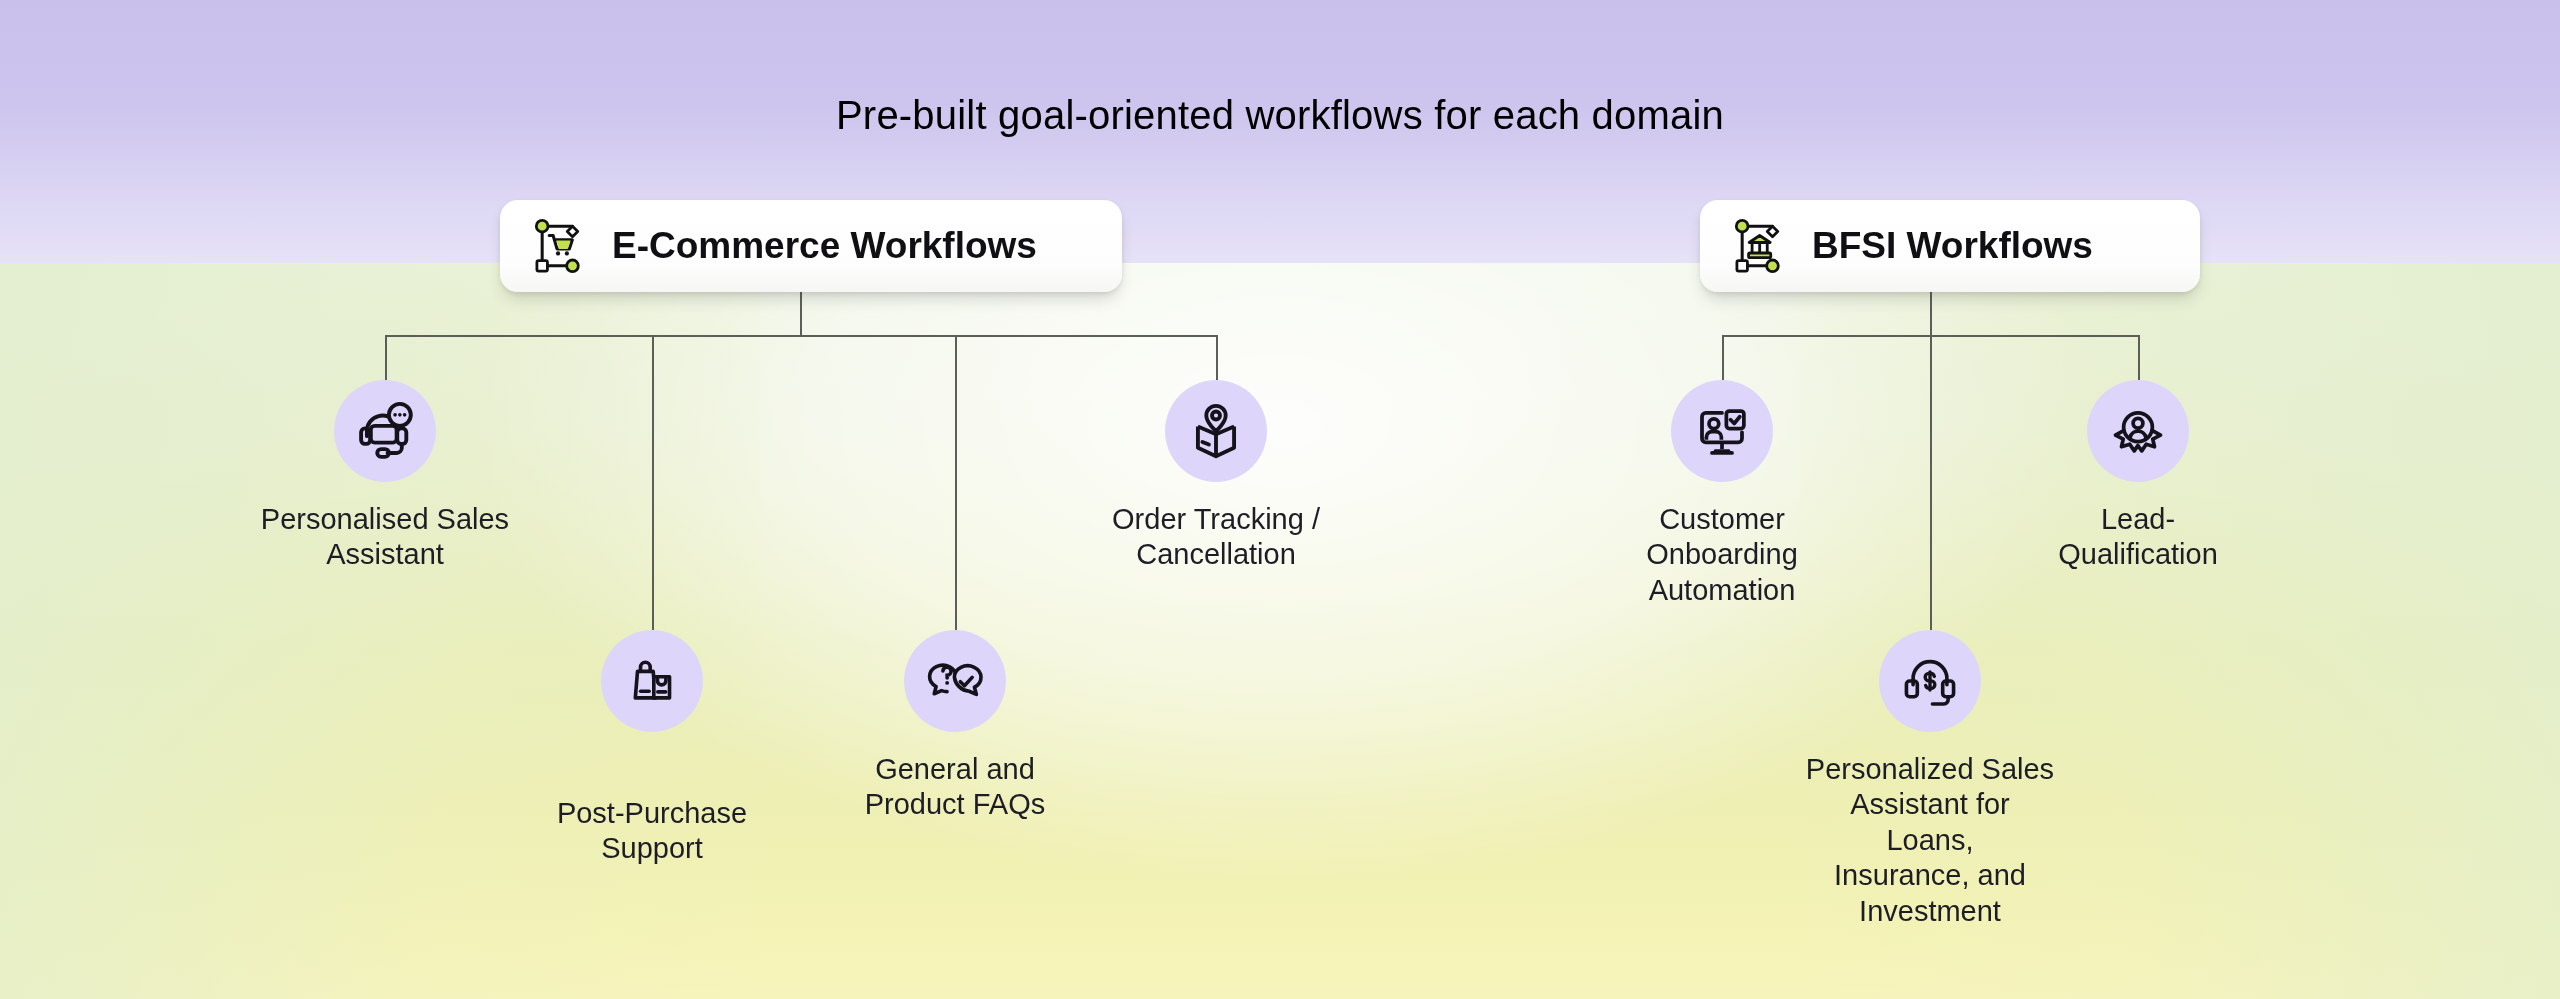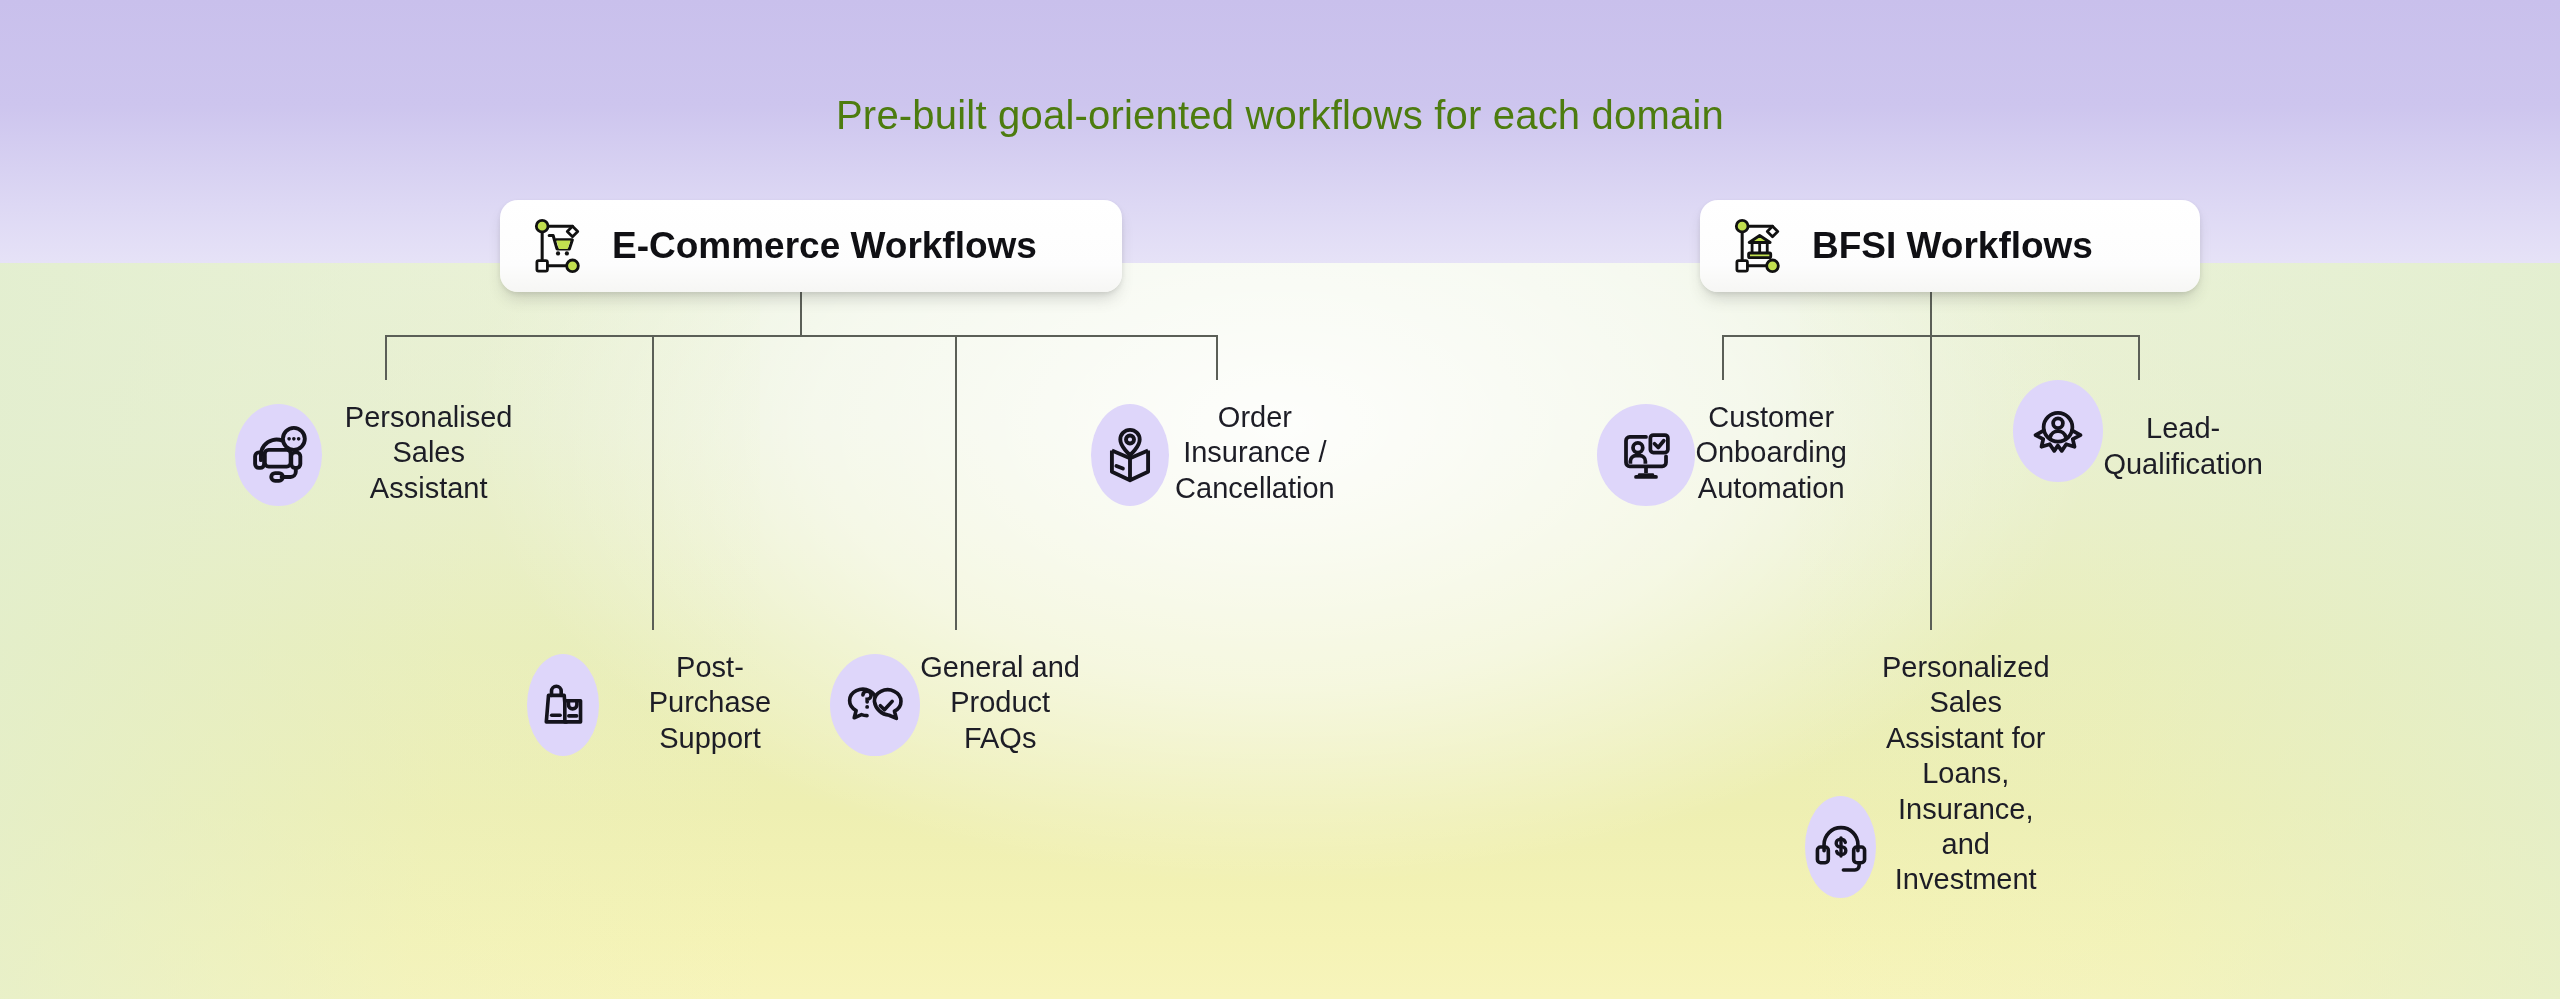--- a/index.html
+++ b/index.html
@@ -26,42 +26,42 @@
     background:linear-gradient(100deg,rgba(226,238,206,0.85) 0%,rgba(233,240,196,0.25) 60%,rgba(255,255,255,0) 100%);
   }
   .bg-green-r{
     position:absolute;right:0;top:263px;width:760px;height:736px;
     background:linear-gradient(260deg,rgba(226,238,206,0.85) 0%,rgba(233,240,196,0.25) 60%,rgba(255,255,255,0) 100%);
   }
 
   
   .title{
     position:absolute;left:0;top:93px;width:2560px;text-align:center;
-    font-size:40px;color:#4d7c0f;letter-spacing:.2px;font-weight:400;
+    font-size:40px;color:#000000;letter-spacing:.2px;font-weight:400;
   }
 
   
   .card{
     position:absolute;display:flex;align-items:center;gap:22px;
     height:92px;padding:0 34px;box-sizing:border-box;
     background:linear-gradient(180deg,#ffffff 0%,#fdfdfd 70%,#f6f6f4 100%);
     border-radius:18px;
     box-shadow:0 10px 16px -4px rgba(60,60,60,.20), 0 2px 4px rgba(60,60,60,.10);
   }
   .card-title{font-size:37px;font-weight:700;color:#101014;white-space:nowrap;}
   #card-ecom{left:500px;top:200px;width:622px;text-align:center;}
   #card-bfsi{left:1700px;top:200px;width:500px;}
 
   
   .ln{position:absolute;background:#5b5f57;}
   .vln{width:2px;}
   .hln{height:2px;}
 
   
-  .node{position:absolute;display:flex;flex-direction:row;align-items:flex-end;}
+  .node{position:absolute;display:flex;flex-direction:column;align-items:center;}
   .badge{
     width:102px;height:102px;border-radius:50%;
     background:#ded6fa;display:flex;align-items:center;justify-content:center;
   }
   .nlabel{
     margin-top:20px;text-align:center;font-size:29px;line-height:1.22;
     color:#1d1d26;font-weight:400;white-space:pre-line;
   }
   svg{display:block;}
 </style>
@@ -175,21 +175,21 @@
     <div class="badge">
       <svg width="62" height="62" viewBox="0 0 48 48">
         <path d="M24 4.5 a7.5 7.5 0 0 1 7.5 7.5 c0 5.6 -7.5 12 -7.5 12 s-7.5 -6.4 -7.5 -12 a7.5 7.5 0 0 1 7.5 -7.5 z" fill="#ded6fa" stroke="#14131c" stroke-width="3" stroke-linejoin="round"></path>
         <circle cx="24" cy="12" r="3.1" fill="none" stroke="#14131c" stroke-width="3"></circle>
         <path d="M10 20.5 l14 6 l14 -6" fill="none" stroke="#14131c" stroke-width="3" stroke-linejoin="round"></path>
         <path d="M10 20.5 v16.5 l14 6.5 l14 -6.5 v-16.5" fill="none" stroke="#14131c" stroke-width="3" stroke-linejoin="round"></path>
         <path d="M24 26.5 v17" fill="none" stroke="#14131c" stroke-width="3"></path>
         <path d="M13.5 32.5 l5 2" stroke="#14131c" stroke-width="3" stroke-linecap="round"></path>
       </svg>
     </div>
-    <div class="nlabel">Order Insurance /
+    <div class="nlabel">Order Tracking /
 Cancellation</div>
   </div>
 
   <div class="node" style="left:1597px;top:380px;width:250px;">
     <div class="badge">
       <svg width="60" height="60" viewBox="0 0 48 48">
         <path d="M24 9.5 H11 a3 3 0 0 0 -3 3 V30 a3 3 0 0 0 3 3 h26 a3 3 0 0 0 3 -3 v-5" fill="none" stroke="#14131c" stroke-width="3" stroke-linecap="round" stroke-linejoin="round"></path>
         <path d="M24 33 v5.5" stroke="#14131c" stroke-width="3"></path>
         <path d="M16 41.5 h16" stroke="#14131c" stroke-width="3" stroke-linecap="round"></path>
         <path d="M18 38.5 h12 l1.6 3 h-15.2 z" fill="#14131c"></path>

